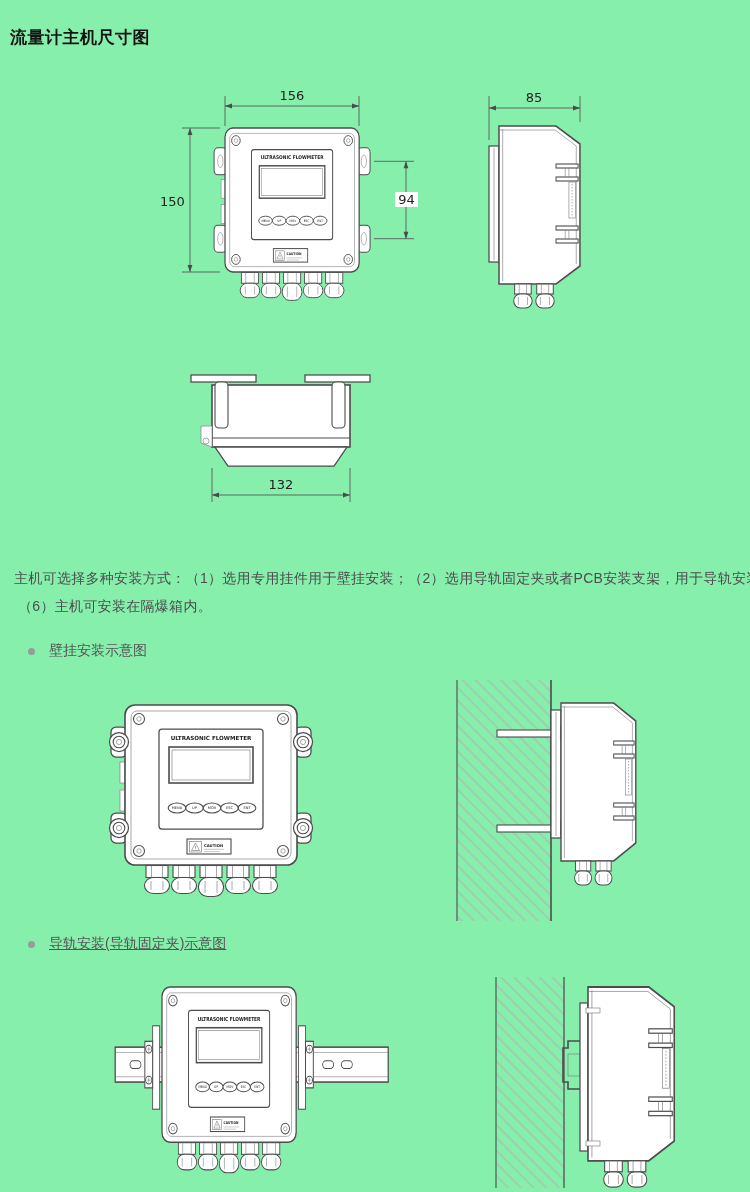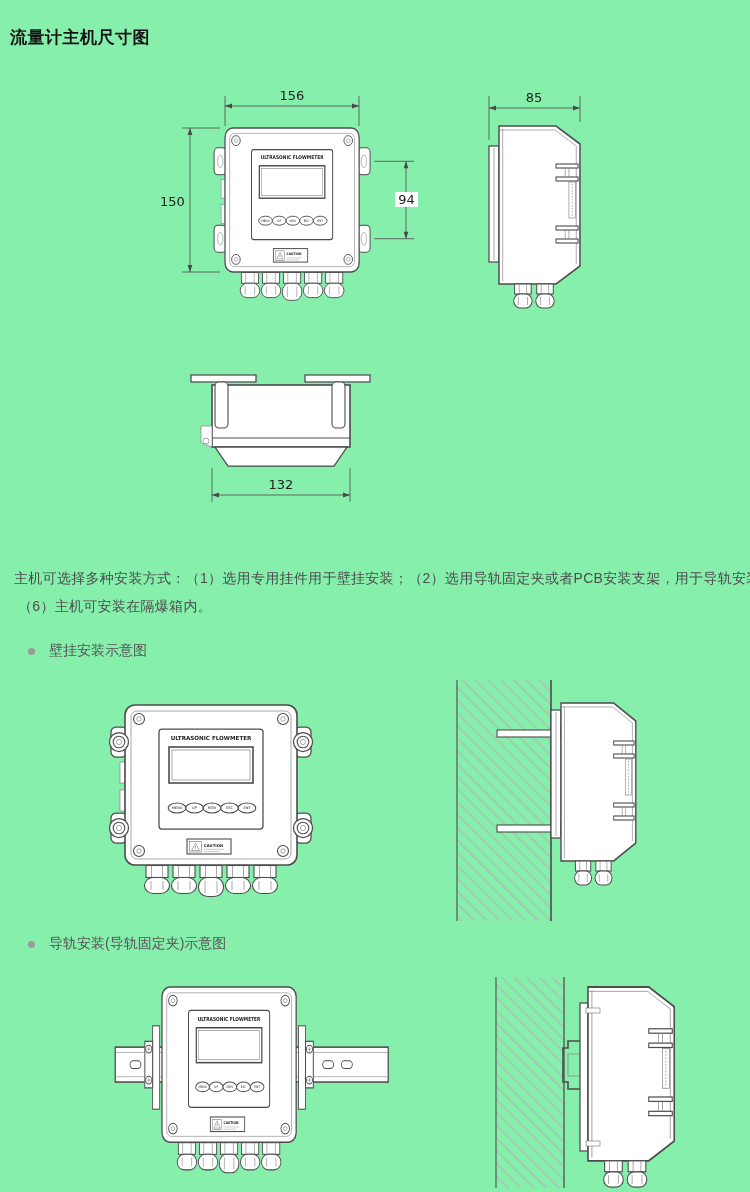--- a/index.html
+++ b/index.html
@@ -386,21 +386,21 @@
         <line class="ln thin" x1="46" y1="158" x2="46" y2="168"></line>
         <line class="ln thin" x1="54" y1="158" x2="54" y2="168"></line>
         <rect class="lnf" x="40" y="168" width="20" height="14" rx="7"></rect>
         <line class="ln thin" x1="45" y1="171" x2="45" y2="179"></line>
         <line class="ln thin" x1="55" y1="171" x2="55" y2="179"></line>
           </g>
         </g>
 </svg>
     </div>
 
-  <div class="bullet" style="left:28px;top:935px;">
+  <div class="bullet" style="left:28px;top:935px;text-decoration:underline;">
     <span class="dot"></span>
     <span>导轨安装(导轨固定夹)示意图</span>
   </div>
 
   <div class="fig" id="fig-rail-front" style="left:118px;top:975px;width:260px;height:215px;">
       <svg viewBox="0 0 260 215">
   <g transform="translate(44,12) scale(0.78,0.97)">
           <g>
       <rect class="lnf thick" x="-60" y="62" width="350" height="36"></rect>
       <line class="ln thin" x1="-60" y1="67.5" x2="290" y2="67.5"></line>

